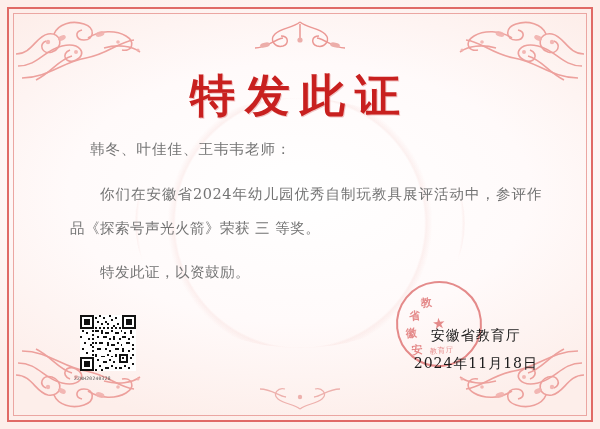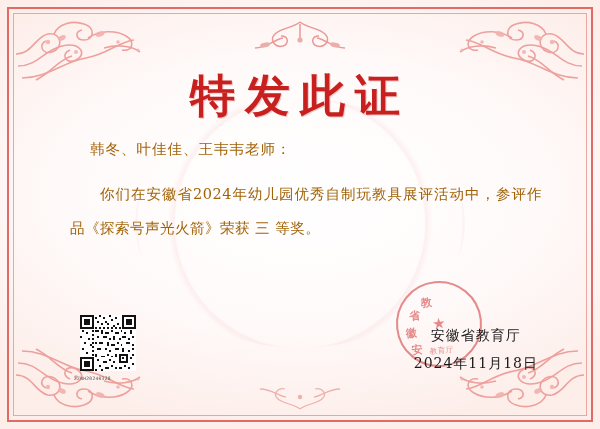--- a/index.html
+++ b/index.html
@@ -100,21 +100,21 @@
     text-shadow: 1px 1px 0 rgba(200,32,31,.25);
   }
 
   
   .body-block {
     position: absolute;
     left: 60px;
     right: 48px;
     top: 140px;
     font-family: "DejaVu Serif", "Liberation Serif", serif;
-    color: #a16207;
+    color: #737373;
   }
   .salutation {
     font-size: 14.5px;
     letter-spacing: 1px;
     margin: 0 0 18px 30px;
   }
   .para {
     font-size: 14.5px;
     line-height: 34px;
     letter-spacing: 0.5px;
@@ -334,20 +334,21 @@
       </g>
       <circle cx="60" cy="16" r="2.2" fill="#eba6a2"></circle>
     </svg>
   </div>
 
   <div class="title">特发此证</div>
 
   <div class="body-block">
     <p class="salutation">韩冬、叶佳佳、王韦韦老师：</p>
     <p class="para indent">你们在安徽省2024年幼儿园优秀自制玩教具展评活动中，参评作品《探索号声光火箭》荣获 三 等奖。</p>
+    <p class="para indent second">特发此证，以资鼓励。</p>
   </div>
 
   <div class="qr">
     <svg width="56" height="56" viewBox="0 0 29 29" xmlns="http://www.w3.org/2000/svg" shape-rendering="crispEdges">
       <rect width="29" height="29" fill="#ffffff"></rect>
       <g fill="#111111">
 
         <rect x="0" y="0" width="7" height="1"></rect>
           <rect x="0" y="6" width="7" height="1"></rect>
         <rect x="0" y="0" width="1" height="7"></rect>

